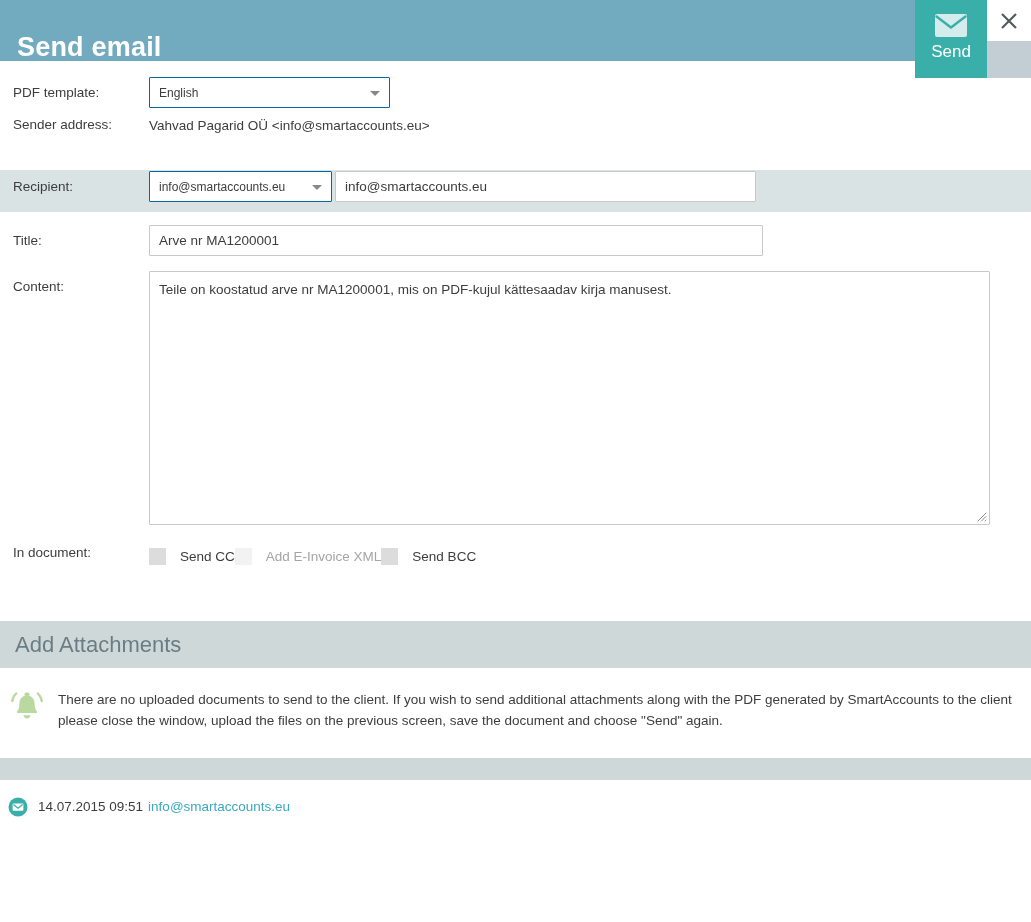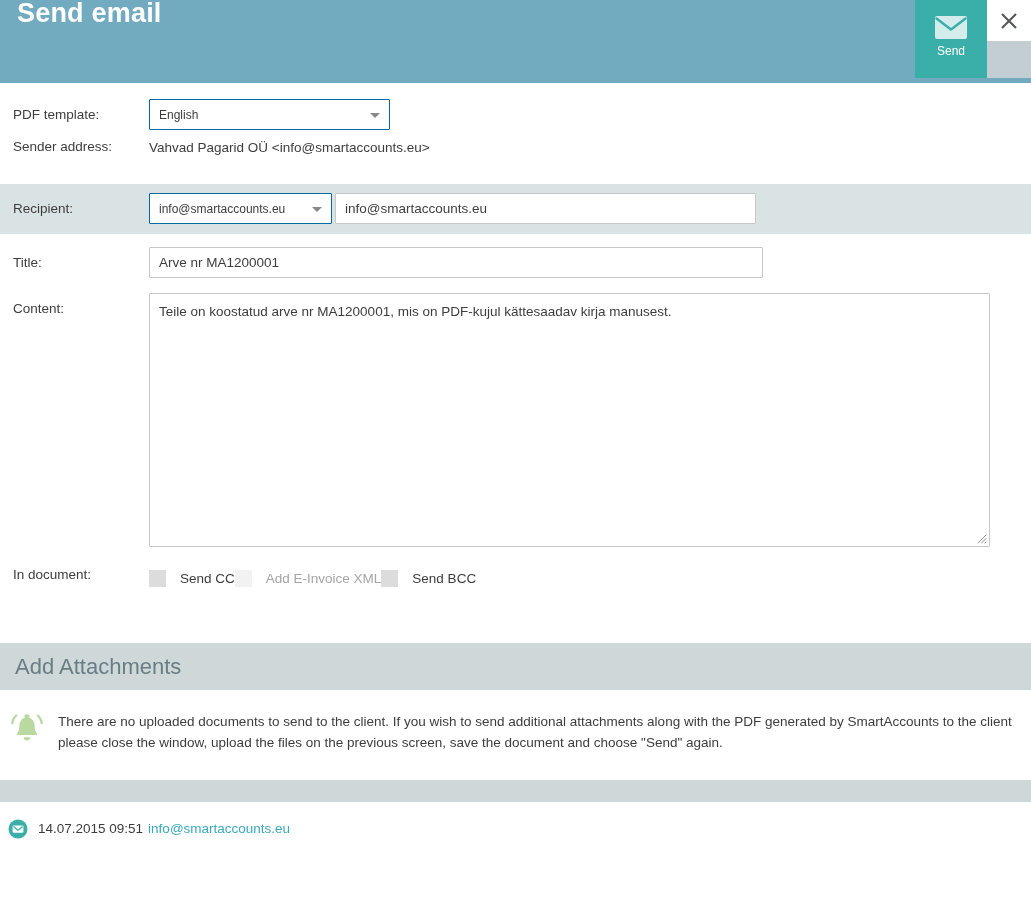--- a/index.html
+++ b/index.html
@@ -13,24 +13,24 @@
     font-family: "Liberation Sans", sans-serif;
     font-size: 13px;
     color: #333333;
     overflow: hidden;
     position: relative;
   }
 
   
   .titlebar {
     position: relative;
-    height: 83px;
+    height: 61px;
     background: #72abbf;
     display: flex;
-    align-items: flex-start;
+    align-items: flex-end;
   }
   .titlebar-title {
     color: #ffffff;
     font-size: 27px;
     font-weight: bold;
     padding-left: 17px;
     letter-spacing: 0.2px;
     line-height: 1;
   }
   .titlebar-spacer { flex: 1; }
@@ -51,21 +51,21 @@
     padding-bottom: 6px;
   }
   .send-envelope {
     width: 34px;
     height: 25px;
     margin-bottom: 5px;
     display: block;
   }
   .send-label {
     color: #ffffff;
-    font-size: 12px;
+    font-size: 17px;
     line-height: 1;
   }
 
   .close-area {
     position: absolute;
     right: 0;
     top: 0;
     width: 44px;
     height: 78px;
     background: #ffffff;
@@ -147,22 +147,22 @@
     height: 0;
     border-left: 5px solid transparent;
     border-right: 5px solid transparent;
     border-top: 5px solid #888888;
   }
 
   .r-sender { margin-top: 9px; }
   .r-sender .row-value { padding-top: 1px; }
 
   .r-recipient {
-    margin-top: 19px;
-    padding-top: 9px;
+    margin-top: 27px;
+    padding-top: 1px;
     padding-bottom: 10px;
     align-items: center;
   }
   .r-recipient .row-label { padding-top: 0; }
   .recipient-fields { display: flex; align-items: center; }
   .text-input {
     box-sizing: border-box;
     height: 31px;
     border: 1px solid #c8c8c8;
     background: #ffffff;

